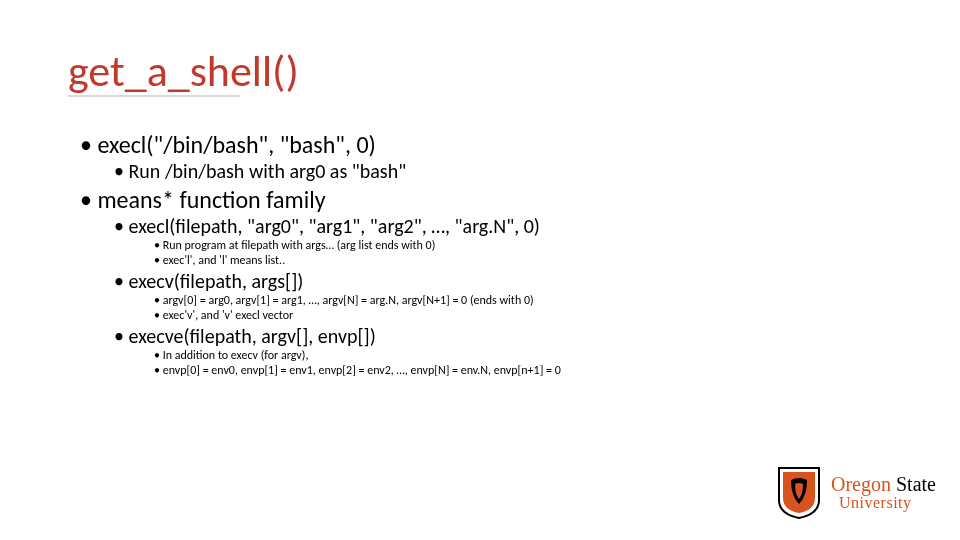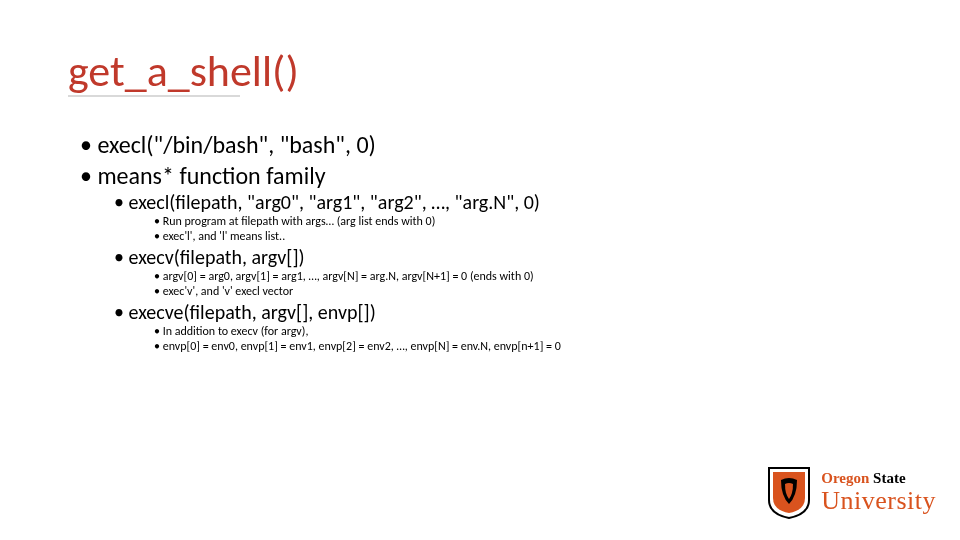--- a/index.html
+++ b/index.html
@@ -48,43 +48,46 @@
   }
   .logo-shield {
     width: 44px;
     height: 54px;
     margin-right: 10px;
   }
   .logo-text {
     font-family: Georgia, "Times New Roman", serif;
     line-height: 1.05;
   }
-  .logo-line1 { font-size: 15px; color: #000; font-weight: 700; }
+  .logo-line1 { font-size: 20px; color: #000; font-weight: 400; }
   .logo-line1 .orange { color: #d9531e; }
-  .logo-line2 { font-size: 26px; color: #d9531e; letter-spacing: 0.5px; }
+  .logo-line2 { font-size: 16px; color: #d9531e; letter-spacing: 0.5px; margin-left: 8px; }
 </style>
 </head>
 <body>
 
 <div class="title">get_a_shell()</div>
 <div class="title-underline"></div>
 
 <div class="content">
   <ul class="lvl1">
     <li><span>execl("/bin/bash", "bash", 0)</span>
+      <ul class="lvl2">
+        <li><span>Run /bin/bash with arg0 as "bash"</span></li>
+      </ul>
     </li>
     <li><span>means* function family</span>
       <ul class="lvl2">
         <li><span>execl(filepath, "arg0", "arg1", "arg2", …, "arg.N", 0)</span>
           <ul class="lvl3">
             <li><span>Run program at filepath with args… (arg list ends with 0)</span></li>
             <li><span>exec'l', and 'l' means list..</span></li>
           </ul>
         </li>
-        <li><span>execv(filepath, argv[])</span>
+        <li><span>execv(filepath, args[])</span>
           <ul class="lvl3">
             <li><span>argv[0] = arg0, argv[1] = arg1, …, argv[N] = arg.N, argv[N+1] = 0 (ends with 0)</span></li>
             <li><span>exec'v', and 'v' execl vector</span></li>
           </ul>
         </li>
         <li><span>execve(filepath, argv[], envp[])</span>
           <ul class="lvl3">
             <li><span>In addition to execv (for argv),</span></li>
             <li><span>envp[0] = env0, envp[1] = env1, envp[2] = env2, …, envp[N] = env.N, envp[n+1] = 0</span></li>
           </ul>

